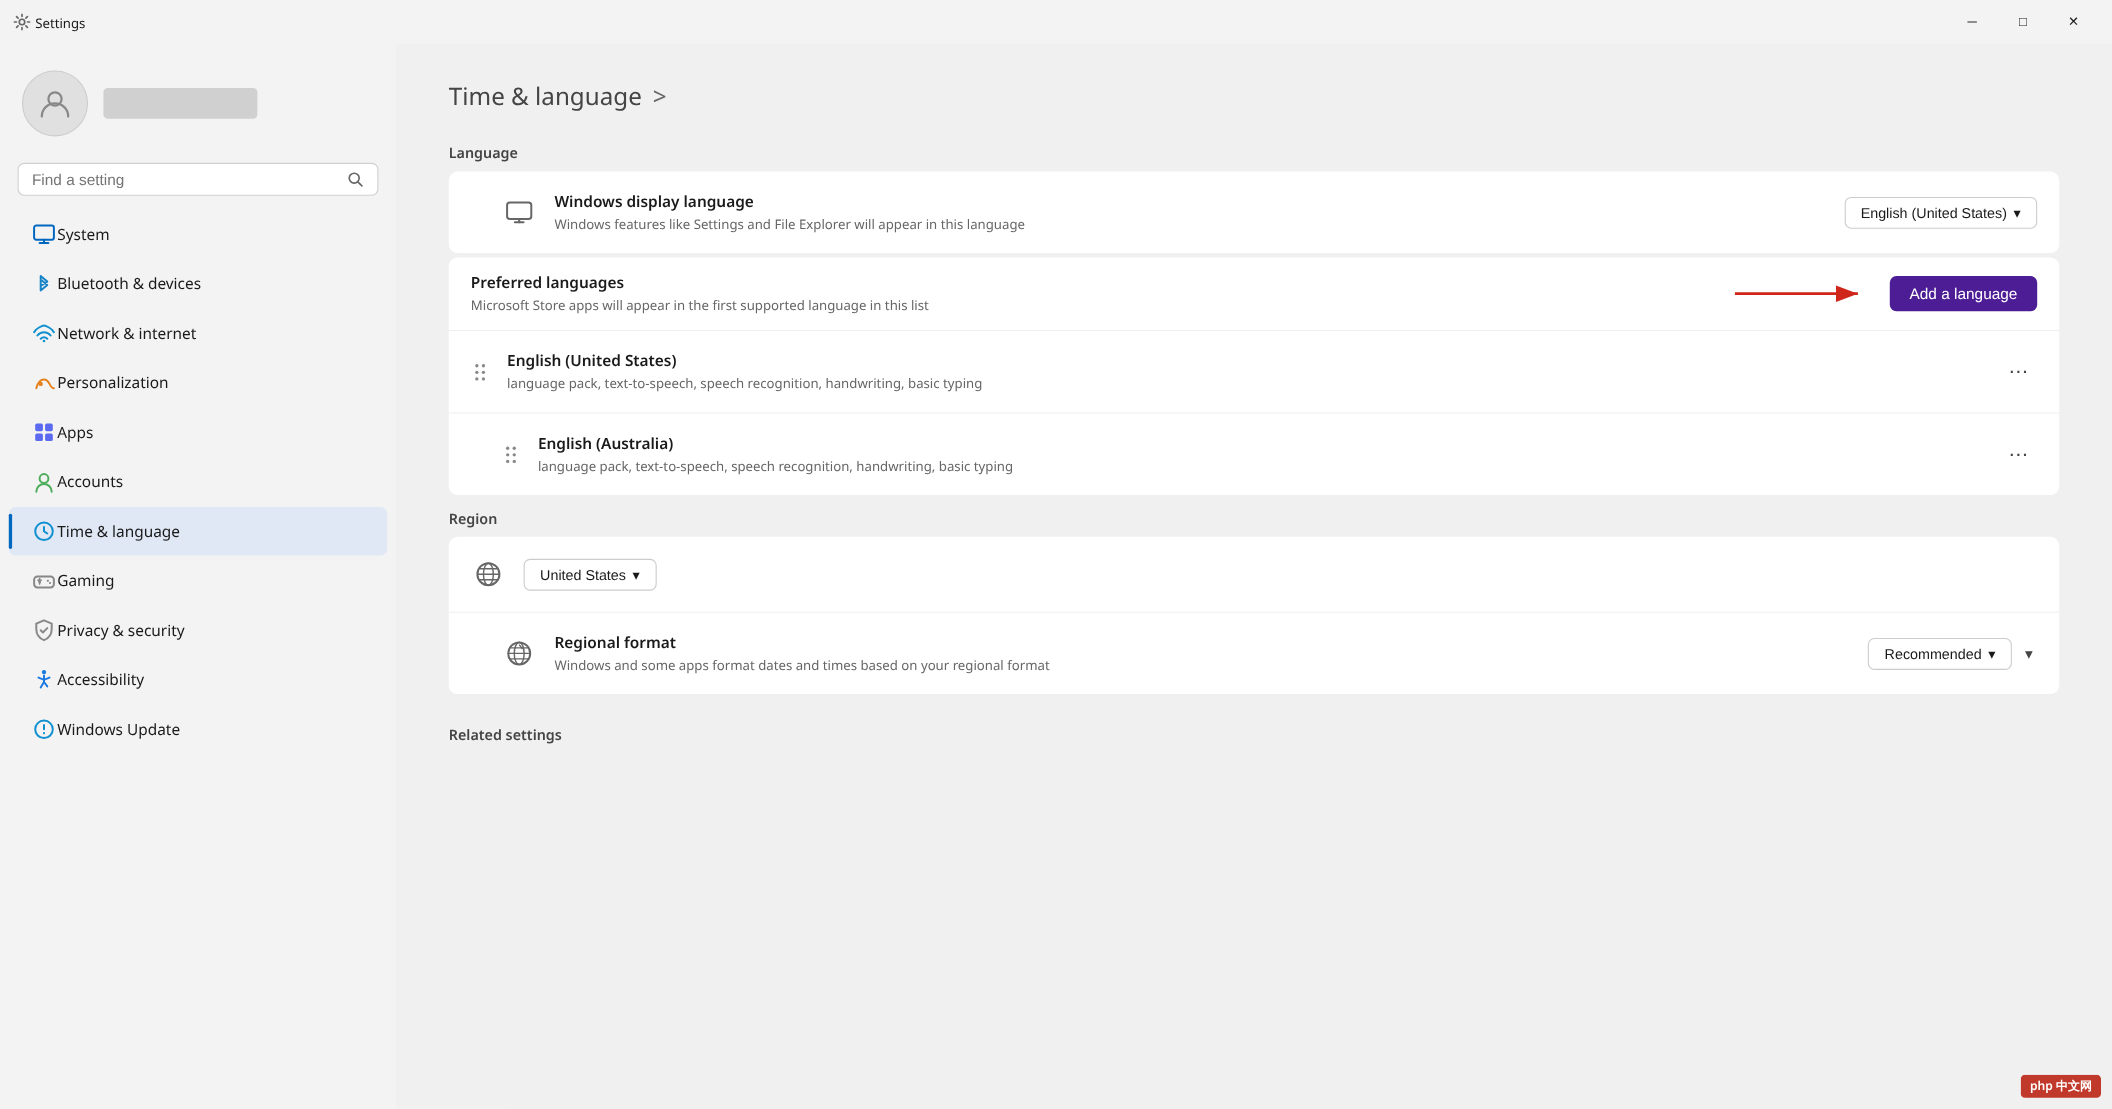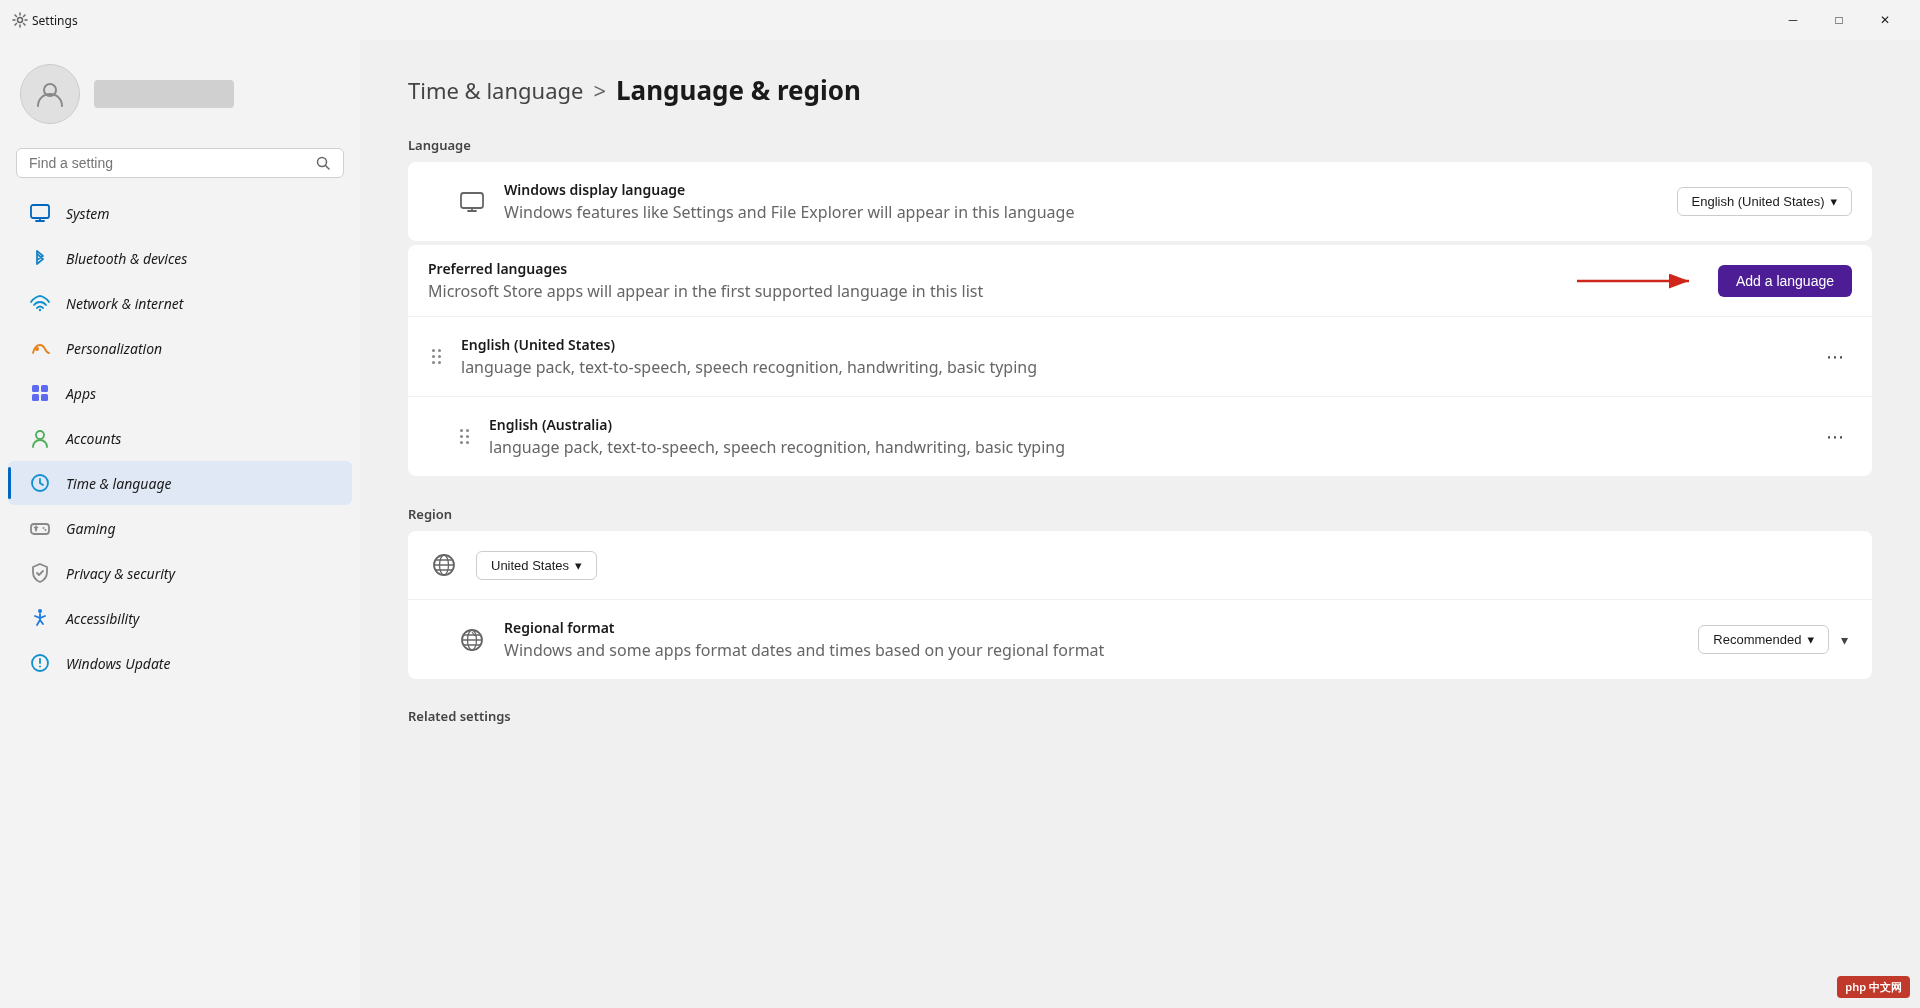--- a/index.html
+++ b/index.html
@@ -112,29 +112,27 @@
     }
     .search-icon-svg {
       color: #666;
       width: 16px;
       height: 16px;
     }
 
     .nav-item {
       display: flex;
       align-items: center;
-      gap: 14px;
       padding: 10px 20px;
       cursor: pointer;
       border-radius: 6px;
       margin: 1px 8px;
       font-size: 14px;
       color: #1a1a1a;
       position: relative;
-      font-style: italic;
     }
     .nav-item.active {
       background: #e0e8f5;
     }
     .nav-item.active::before {
       content: '';
       position: absolute;
       left: 0;
       top: 6px;
       bottom: 6px;
@@ -219,21 +217,21 @@
     .card-text {
       flex: 1;
     }
     .card-title {
       font-size: 14px;
       font-weight: 600;
       color: #1a1a1a;
       margin-bottom: 2px;
     }
     .card-subtitle {
-      font-size: 16px;
+      font-size: 12px;
       color: #666;
     }
 
     .card-action {
       display: flex;
       align-items: center;
       gap: 8px;
     }
 
     .dropdown-btn {
@@ -290,21 +288,21 @@
 
     .preferred-row {
       display: flex;
       align-items: center;
       padding: 14px 20px;
       border-bottom: 1px solid #f0f0f0;
       gap: 16px;
     }
 
     .region-section {
-      margin-top: 29px;
+      margin-top: 12px;
     }
 
     .expand-btn {
       background: transparent;
       border: none;
       cursor: pointer;
       font-size: 14px;
       color: #444;
       padding: 4px;
     }
@@ -481,21 +479,20 @@
         <span class="nav-label">Windows Update</span>
       </div>
     </nav>
   </div>
 
   <div class="main-content">
 
     <div class="breadcrumb">
       <span class="breadcrumb-parent">Time &amp; language</span>
       <span class="breadcrumb-sep">&gt;</span>
-      <span class="breadcrumb-current">Language &amp; region</span>
     </div>
 
     <div class="section-label">Language</div>
 
     <div class="card">
       <div class="card-row">
         <div class="card-icon">
           <svg width="26" height="26" viewBox="0 0 26 26" fill="none">
             <rect x="2" y="4" width="22" height="15" rx="2.5" stroke="#666" stroke-width="1.8"></rect>
             <line x1="9" y1="22" x2="17" y2="22" stroke="#666" stroke-width="1.8" stroke-linecap="round"></line>

